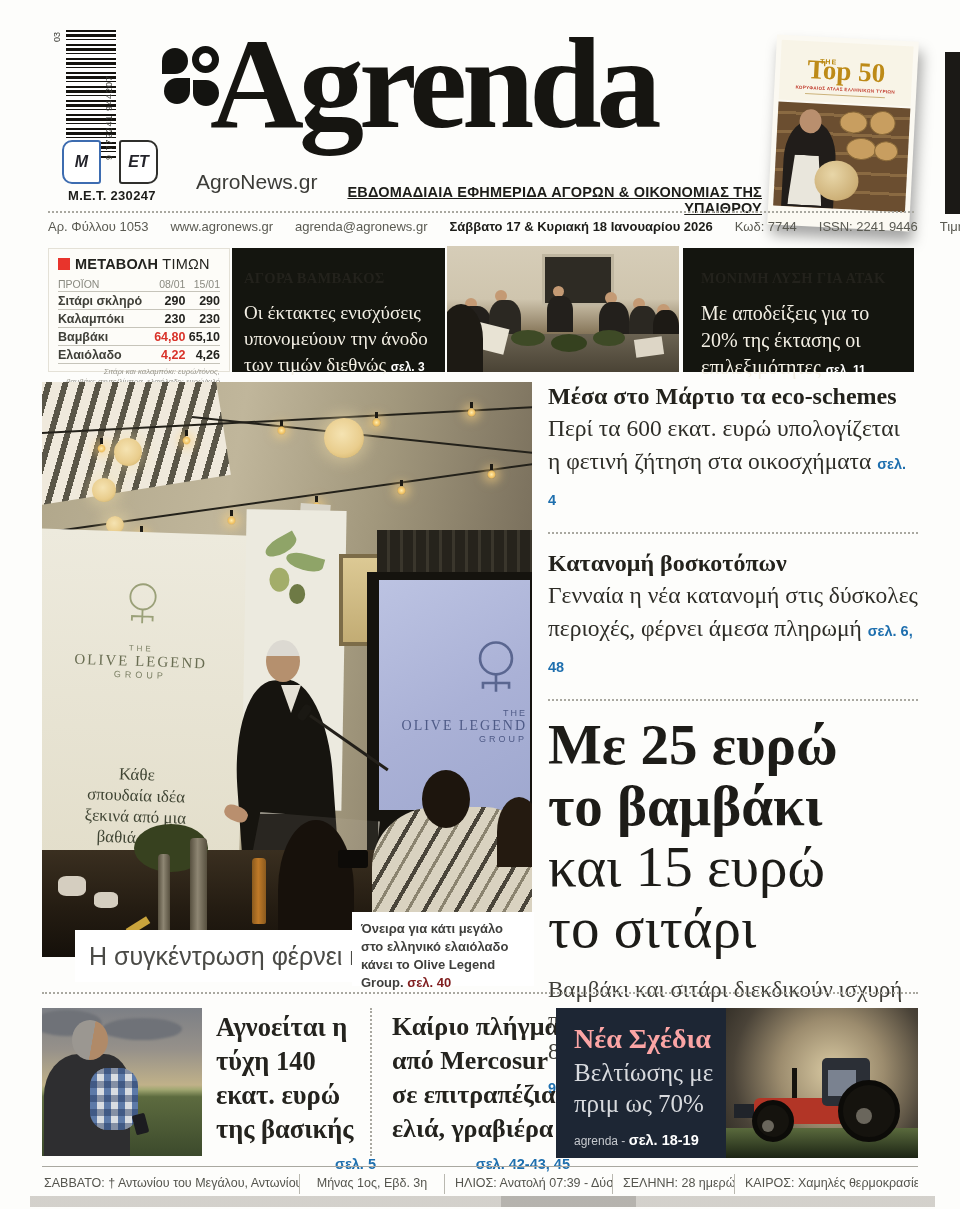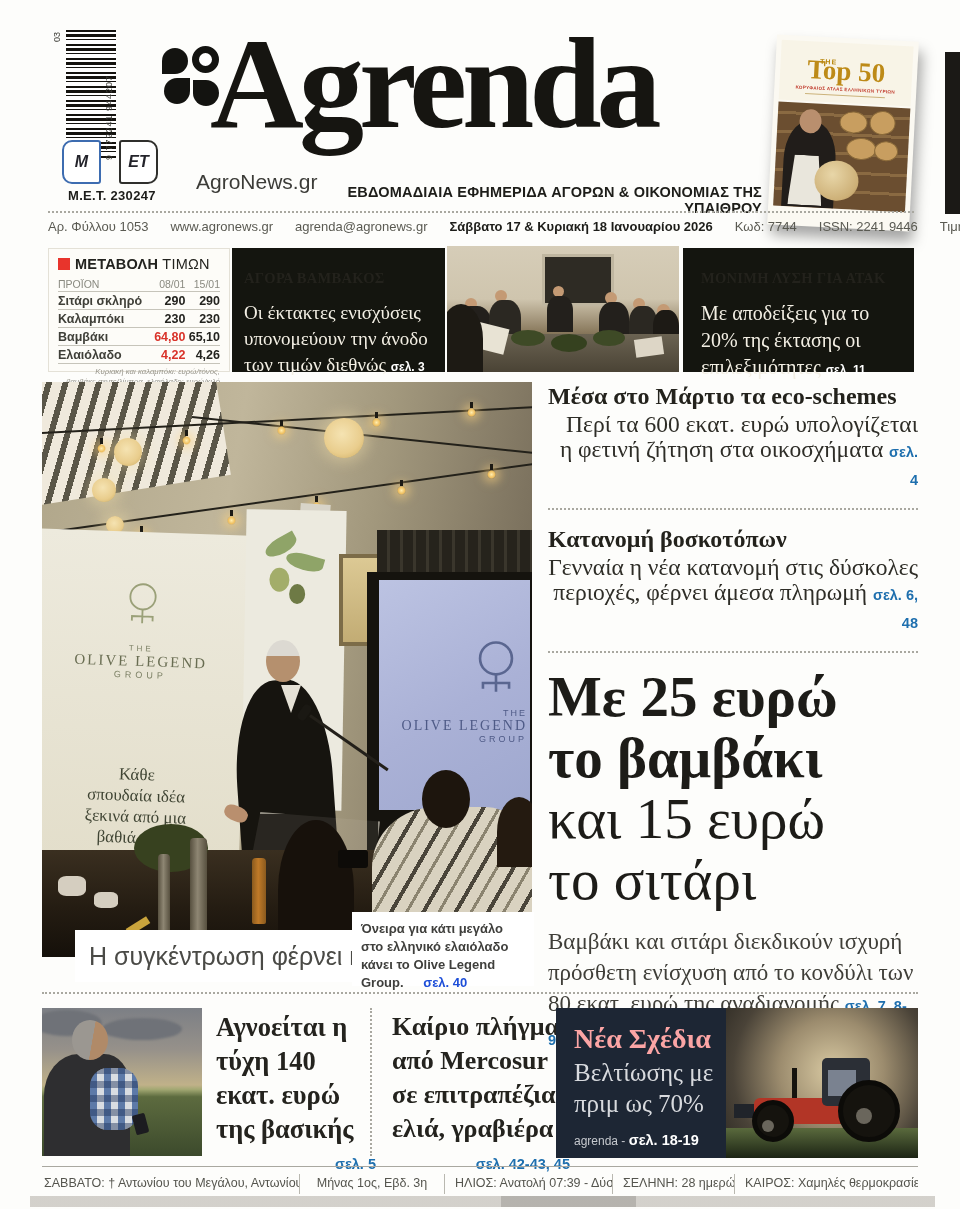--- a/index.html
+++ b/index.html
@@ -22,21 +22,21 @@
   .met-code{left:68px;top:188px;font-size:13px;font-weight:bold;color:#1d1d1a;letter-spacing:.3px;}
 
   .clover{left:162px;top:42px;width:58px;height:86px;}
   .leaf{position:absolute;width:26px;height:26px;background:#131310;}
   .leaf.tl{left:0;top:6px;border-radius:50% 50% 50% 0;}
   .leaf.bl{left:2px;top:36px;border-radius:50% 0 50% 50%;}
   .leaf.br{left:31px;top:38px;border-radius:0 50% 50% 50%;}
   .ring{position:absolute;left:30px;top:4px;width:13px;height:13px;border:7px solid #131310;border-radius:50%;background:#fff;}
   .logo-text{left:210px;top:18px;font-size:130px;line-height:1;font-weight:bold;letter-spacing:-5px;color:#161511;}
   .agronews{left:196px;top:170px;font-size:21px;color:#3c3c38;}
-  .tagline{left:330px;top:184px;width:432px;text-align:right;font-size:14.5px;font-weight:bold;color:#1d1d19;letter-spacing:.2px;}
+  .tagline{left:330px;top:184px;width:432px;text-align:right;font-size:14.5px;font-weight:bold;color:#1d1d19;letter-spacing:.2px;text-decoration:underline;}
 
   .edge-strip{left:945px;top:52px;width:15px;height:162px;background:#1b1916;}
   .magazine{left:772px;top:38px;width:132px;height:180px;background:#fbf9f2;padding:5px;
     transform:rotate(3deg);box-shadow:4px 10px 14px rgba(0,0,0,.35);}
   .mag-head{height:60px;background:#f8f4e7;text-align:center;position:relative;}
   .mag-the{font-size:7px;color:#b8860b;font-weight:bold;letter-spacing:1px;position:relative;top:8px;left:-18px;}
   .mag-title{font-family:"Liberation Serif",serif;font-size:27px;font-weight:bold;color:#bd8a17;line-height:.8;}
   .mag-sub{font-size:4.6px;color:#c0392b;font-weight:bold;margin-top:4px;letter-spacing:.3px;}
   .mag-rule{width:60%;height:1px;background:#cbb27a;margin:3px auto 0;}
   .mag-photo{position:relative;height:104px;margin-top:2px;overflow:hidden;
@@ -136,26 +136,26 @@
     background:repeating-linear-gradient(120deg,#d9d2c0 0 11px,#4a453a 11px 15px,#d9d2c0 15px 25px,#8a836f 25px 28px);}
   .sweater-head{position:absolute;left:380px;top:388px;width:48px;height:58px;background:#1d150d;border-radius:50%;}
   .farhead{position:absolute;left:455px;top:415px;width:44px;height:70px;background:#241a10;border-radius:50% 50% 0 0;}
   .wallbox{position:absolute;left:258px;top:122px;width:30px;height:22px;background:#d8d4c8;transform:rotate(4deg);}
 
   .cap-main{position:absolute;left:33px;top:548px;width:292px;height:52px;background:#fff;
     display:flex;align-items:center;padding:0 14px;box-sizing:border-box;
     font-size:25px;color:#4a4a46;white-space:nowrap;}
   .cap-note{position:absolute;left:310px;top:530px;width:182px;height:74px;background:#fff;
     box-sizing:border-box;padding:8px 9px;font-size:13px;font-weight:bold;color:#3f3f3c;line-height:18px;}
-  .cap-note .pg{color:#1d4ed8;margin-left:16px;}
+  .cap-note .pg{color:#7f1d1d;}
 
   
   .rcol{left:548px;top:380px;width:370px;}
   .kick{font-family:"Liberation Serif",serif;font-weight:bold;font-size:24px;color:#23221c;line-height:32px;}
-  .body-l{font-family:"Liberation Serif",serif;font-size:23.5px;color:#2e2d27;line-height:25px;text-align:right;}
+  .body-l{font-family:"Liberation Serif",serif;font-size:23.5px;color:#2e2d27;line-height:33px;}
   .pgref{color:#1e6fae;font-weight:bold;font-family:"Liberation Sans",sans-serif;font-size:14.5px;}
   .sep{border-top:2px dotted #a9a8a0;margin:15px 0 13px;}
   .lead{font-family:"Liberation Serif",serif;font-size:57px;line-height:61px;color:#1d1c18;margin-top:10px;}
   .lead .b{font-weight:bold;}
   .standfirst{font-family:"Liberation Serif",serif;font-size:23px;line-height:31px;color:#3f3e38;margin-top:16px;}
 
   
   .botphoto{left:42px;top:1008px;width:160px;height:148px;overflow:hidden;
     background:linear-gradient(180deg,#7c7f85 0%,#96918a 28%,#c0b189 52%,#a3a873 55%,#5d6b3f 60%,#3c4a2c 100%);}
   .cloud{position:absolute;border-radius:50%;background:#6f7278;filter:blur(1px);}
@@ -274,21 +274,21 @@
         <td class="val">65,10</td>
       </tr>
       <tr>
         <td class="name">Ελαιόλαδο</td>
         <td class="val red">4,22</td>
         <td class="val">4,26</td>
       </tr>
     </tbody>
       </table>
     <div class="pt-foot">
-      <span>Κυριακή και καλαμπόκι: ευρώ/τόνος,</span><br>
+      <span>Σιτάρι και καλαμπόκι: ευρώ/τόνος,</span><br>
       <span>βαμβάκι: σεντς/λίμπρα, ελαιόλαδο: ευρώ/κιλό</span>
     </div>
   </div>
 
   <div class="abs brief cotton">
     <div class="kick">ΑΓΟΡΑ ΒΑΜΒΑΚΟΣ</div>
     <div class="txt serif"><span>Οι έκτακτες ενισχύσεις υπονομεύουν την άνοδο των τιμών διεθνώς</span> <span class="pg">σελ. 3</span></div>
   </div>
 
   <div class="abs meetphoto">

